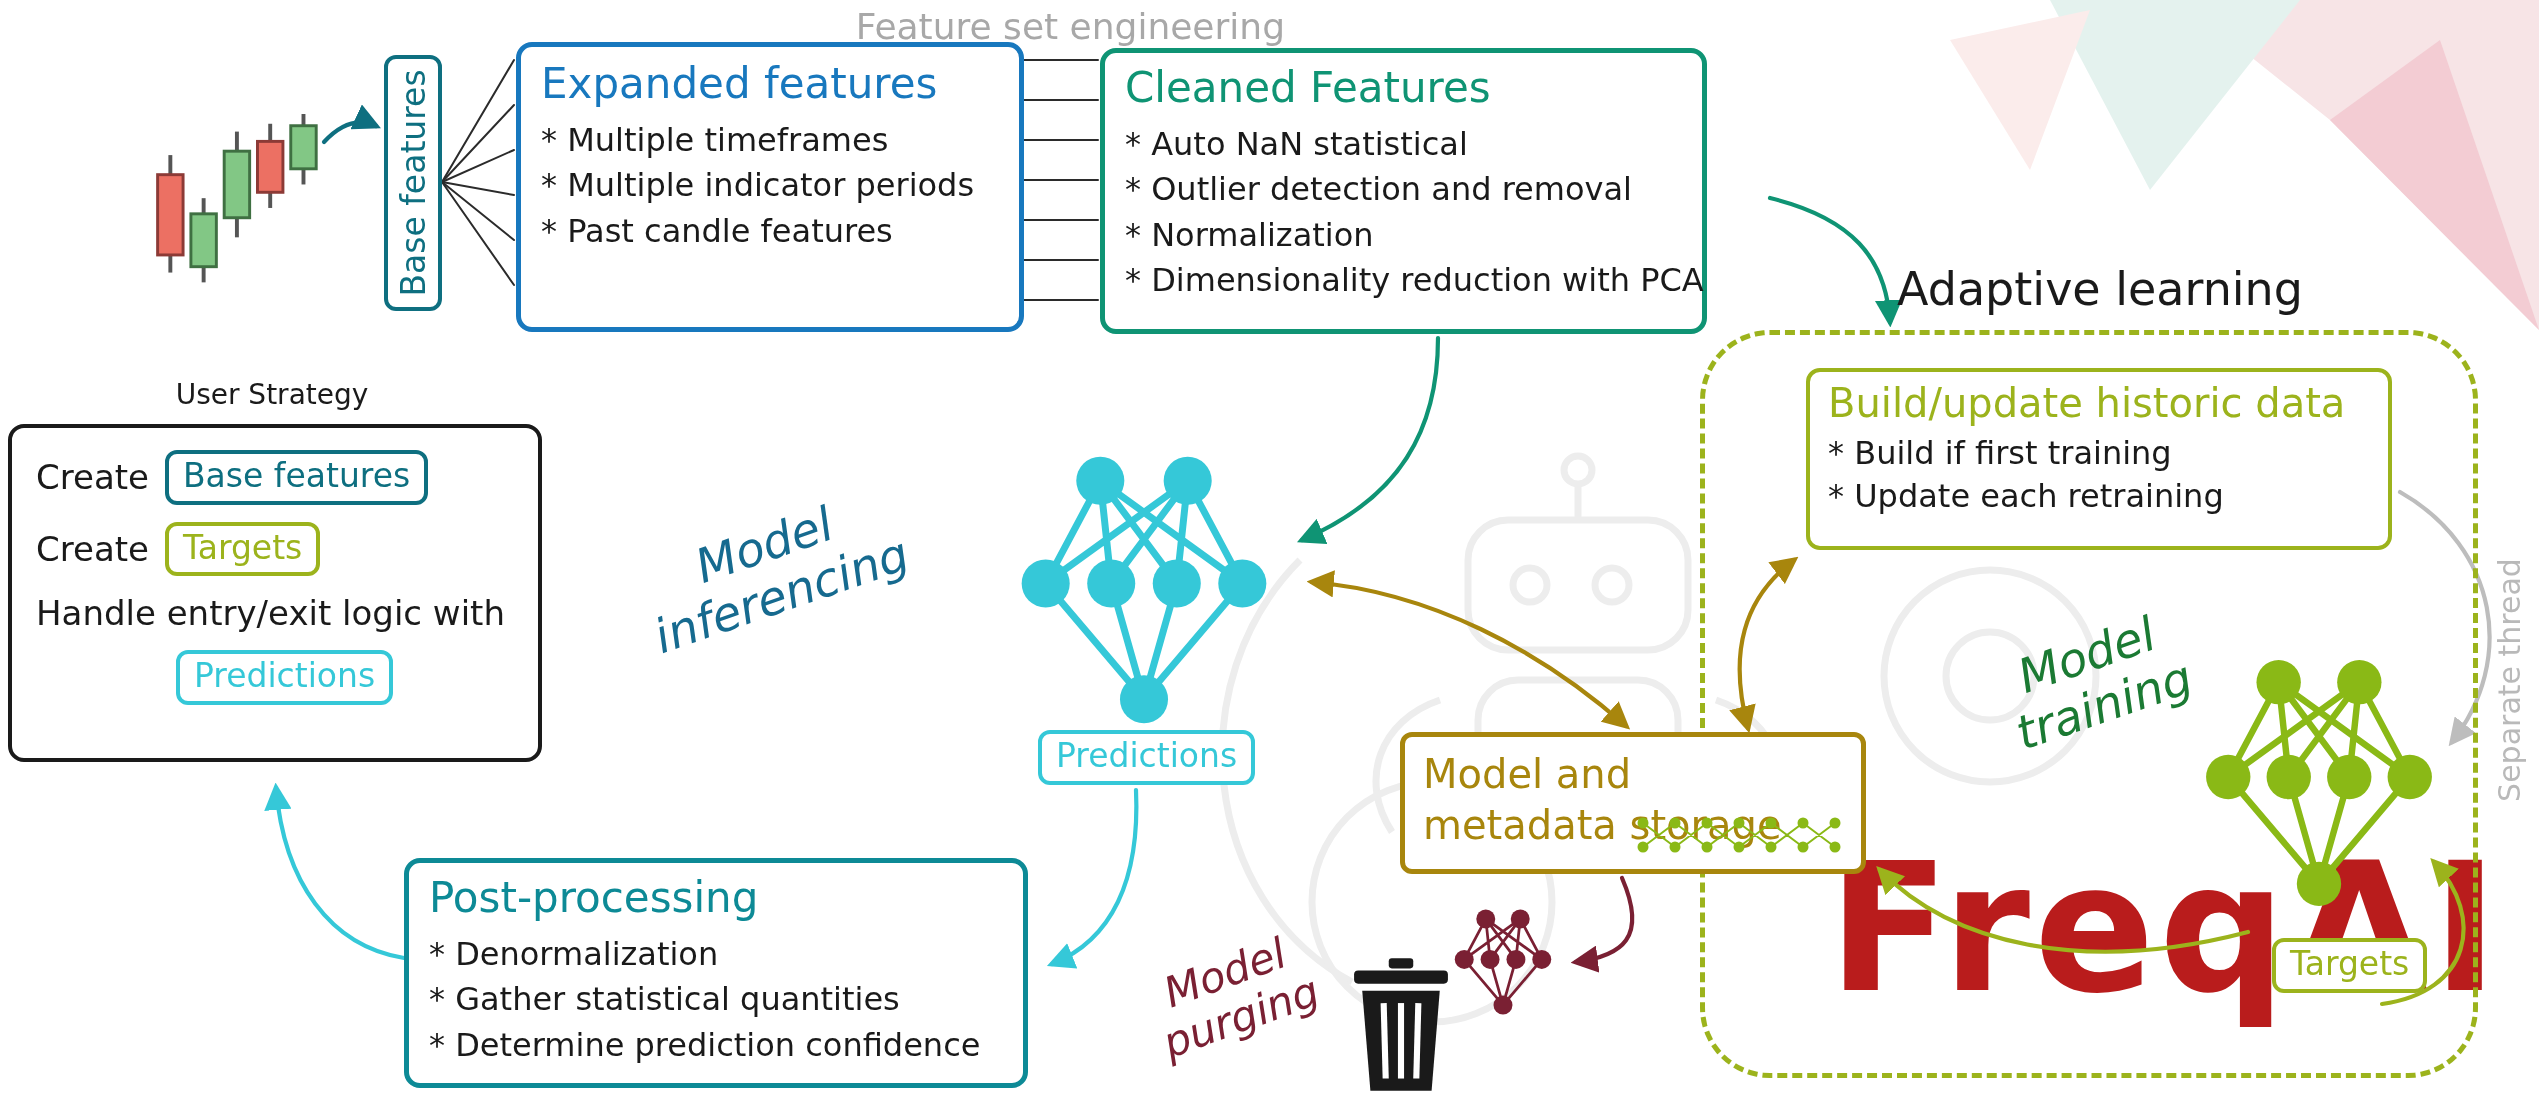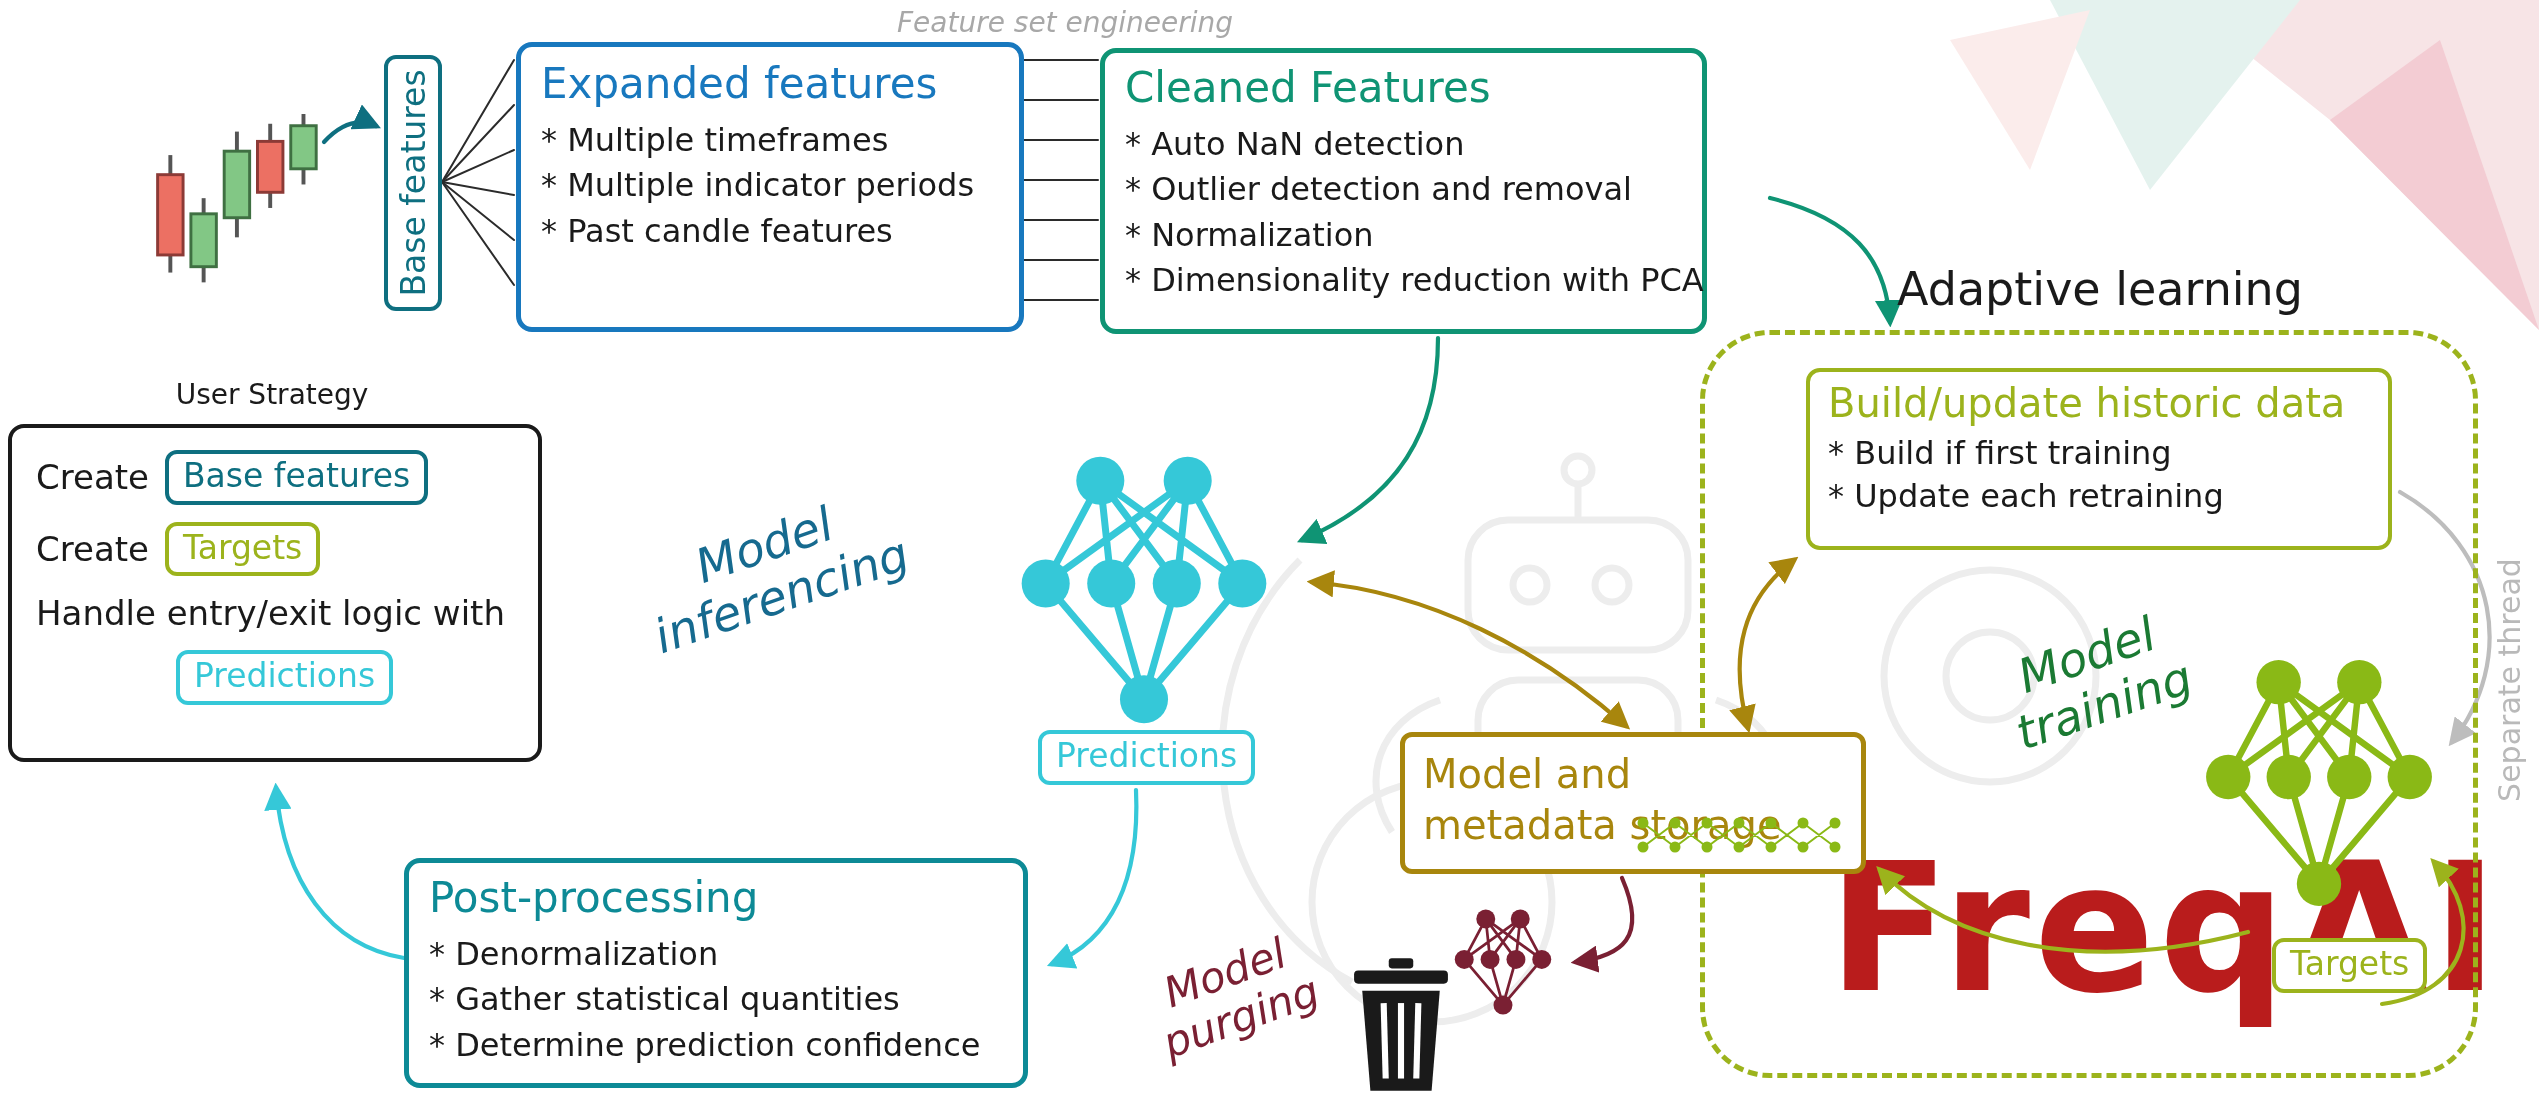--- a/index.html
+++ b/index.html
@@ -52,21 +52,21 @@
   .chip.c-olive{border-color:var(--olive);color:var(--olive);}
   .chip.c-cyan{border-color:var(--cyan);color:var(--cyan);}
   .chip-abs{position:absolute;z-index:2;}
   .chip-pred{left:1038px;top:730px;}
   .chip-targets{left:2272px;top:938px;}
   
   .rot{position:absolute;z-index:2;text-align:center;font-style:italic;line-height:1.12;}
   .model-inf{left:618px;top:518px;width:310px;font-size:47px;color:var(--ink-blue);transform:rotate(-19deg);}
   .model-training{left:1968px;top:628px;width:255px;font-size:47px;color:var(--dark-green);transform:rotate(-19deg);}
   .model-purge{left:1118px;top:948px;width:230px;font-size:42px;color:var(--dark-red);transform:rotate(-20deg);}
-  .fse{left:845px;top:6px;width:440px;text-align:center;font-size:28px;color:var(--gray);font-style:italic;}
+  .fse{left:845px;top:6px;width:440px;text-align:right;font-size:36px;color:var(--gray);}
   .al-title{left:1880px;top:262px;width:440px;text-align:center;font-size:46px;color:var(--ink);}
   .us-title{left:72px;top:378px;width:400px;text-align:center;font-size:28px;color:var(--ink);}
   .sep-thread{left:2509px;top:680px;transform:translate(-50%,-50%) rotate(-90deg);white-space:nowrap;font-size:30px;color:#b9b9b9;}
   
   .icon{position:absolute;z-index:2;}
   .candles{left:140px;top:108px;}
   .nn-cyan{left:1008px;top:448px;color:var(--cyan);}
   .nn-green{left:2198px;top:648px;color:var(--green);}
   .nn-red{left:1442px;top:906px;color:var(--dark-red);}
   .trash{left:1350px;top:958px;}
@@ -198,21 +198,21 @@
     <div class="items">
         <div class="item">* Multiple timeframes</div>
         <div class="item">* Multiple indicator periods</div>
         <div class="item">* Past candle features</div>
       </div>
   </div>
 
   <div class="box cln-box">
     <div class="box-title">Cleaned Features</div>
     <div class="items">
-        <div class="item">* Auto NaN detection</div>
+        <div class="item">* Auto NaN statistical</div>
         <div class="item">* Outlier detection and removal</div>
         <div class="item">* Normalization</div>
         <div class="item">* Dimensionality reduction with PCA</div>
       </div>
   </div>
 
   <div class="lbl al-title">Adaptive learning</div>
 
   <div class="box bu-box">
     <div class="box-title">Build/update historic data</div>

